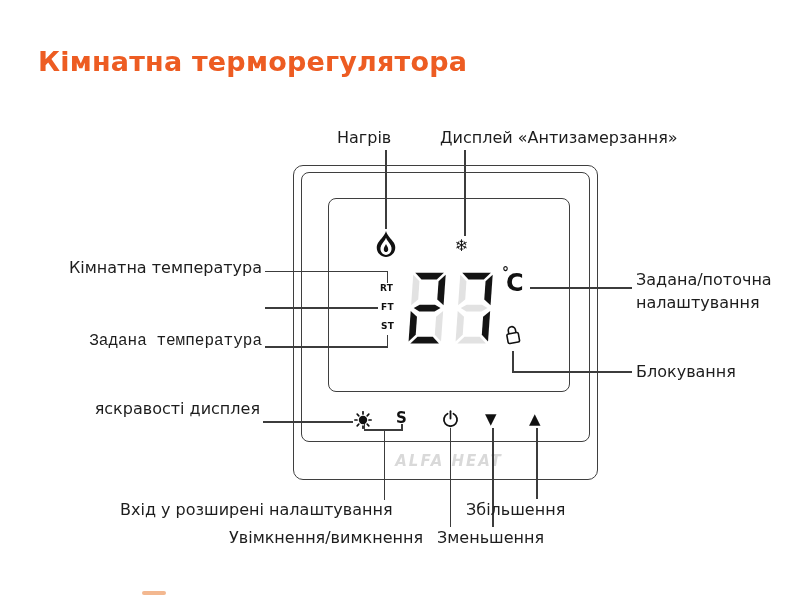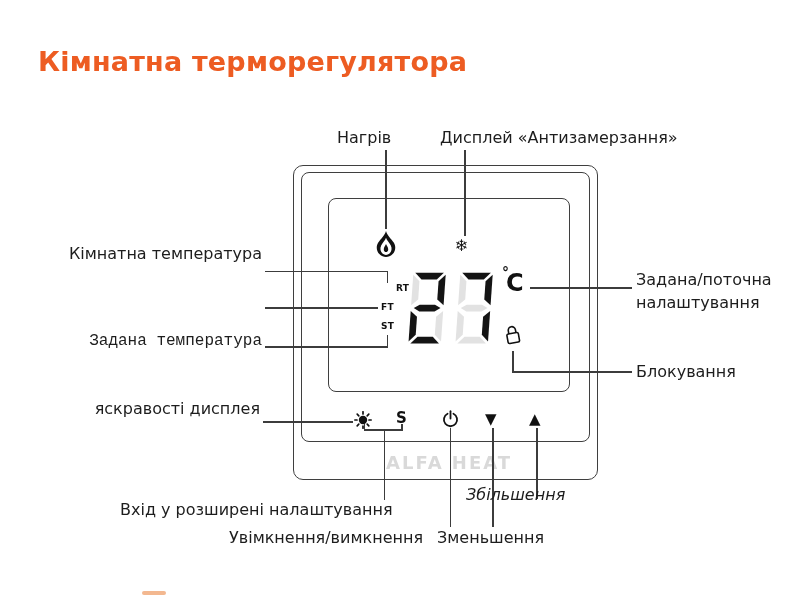--- a/index.html
+++ b/index.html
@@ -30,21 +30,21 @@
   .icon{position:absolute;}
   .mode-ind{position:absolute;font-size:9px;font-weight:bold;color:#111;letter-spacing:0.3px;}
   .digits{position:absolute;left:406px;top:270px;display:flex;gap:5px;}
   .seg-digit{transform:skewX(-4deg);}
   .degree-mark{position:absolute;left:502px;top:264px;font-size:14px;font-weight:bold;color:#111;}
   .c-letter{position:absolute;left:506px;top:269px;font-size:24px;font-weight:bold;color:#111;}
   .snow{position:absolute;left:455px;top:236px;font-size:16px;color:#111;}
   .s-label{position:absolute;left:396px;top:409px;font-size:15px;font-weight:bold;color:#111;}
   .tri{position:absolute;font-size:15px;color:#111;}
   .logo{position:absolute;left:368px;top:452px;width:162px;text-align:center;
-        font-size:18px;font-weight:bold;letter-spacing:2px;color:var(--logo);}
+        font-size:15px;font-weight:bold;font-style:italic;letter-spacing:2px;color:var(--logo);}
   .artifact{position:absolute;left:142px;top:591px;width:24px;height:4px;background:#f3b890;border-radius:2px;}
 </style>
 </head>
 <body>
 
 <div class="canvas">
 
   <div class="title">Кімнатна терморегулятора</div>
 
   <div class="lbl" style="left:337px;top:128px;">Нагрів</div>
@@ -55,21 +55,21 @@
   <div class="rect display"></div>
 
   <svg class="icon" style="left:373px;top:230px;" width="26" height="29" viewBox="0 0 26 30">
     <path d="M13 1 C14 5.5 18.5 9 21 13 C23.5 17 23 21.8 19.6 25.2 C16 28.8 10 28.8 6.4 25.2 C3 21.8 2.5 17 5 13 C7.5 9 12 5.5 13 1 Z" fill="#111"></path>
     <path d="M13 8 C13.8 10.8 16.6 13.2 18 16 C19.5 19 18.8 22.6 16.4 24.6 C14.4 26.2 11.6 26.2 9.6 24.6 C7.2 22.6 6.5 19 8 16 C9.4 13.2 12.2 10.8 13 8 Z" fill="#fff"></path>
     <path d="M13 14.5 C13.7 16.5 15.3 17.8 15.3 19.8 C15.3 21.6 14.3 22.8 13 22.8 C11.7 22.8 10.7 21.6 10.7 19.8 C10.7 17.8 12.3 16.5 13 14.5 Z" fill="#111"></path>
   </svg>
 
   <div class="snow">❄</div>
 
-  <div class="mode-ind" style="left:388px;top:283px;padding-left:8px;">RT</div>
+  <div class="mode-ind" style="left:372px;top:283px;padding-left:8px;">RT</div>
   <div class="mode-ind" style="left:381px;top:302px;">FT</div>
   <div class="mode-ind" style="left:381px;top:321px;">ST</div>
 
   <div class="digits">
       <svg width="42" height="80" viewBox="0 0 44 80" class="seg-digit">
         <polygon points="7,1 37,1 30,8 14,8" fill="#141414"></polygon>
         <polygon points="39,3 39,35 32,29 32,10" fill="#141414"></polygon>
         <polygon points="39,41 39,73 32,66 32,47" fill="#e2e2e2"></polygon>
         <polygon points="14,68 30,68 37,75 7,75" fill="#141414"></polygon>
         <polygon points="5,41 12,47 12,66 5,73" fill="#141414"></polygon>
@@ -137,32 +137,32 @@
 
   <div class="vline" style="left:363.5px;top:424px;height:6px;"></div>
   <div class="hline" style="left:363.5px;top:429px;width:39px;"></div>
   <div class="vline" style="left:401px;top:424px;height:6px;"></div>
 
   <div class="vline" style="left:383.5px;top:430px;height:70px;"></div>
   <div class="vline" style="left:449.5px;top:428px;height:99px;"></div>
   <div class="vline" style="left:492px;top:428px;height:99px;"></div>
   <div class="vline" style="left:536px;top:428px;height:71px;"></div>
 
-  <div class="lbl-r" style="left:40px;top:244px;width:222px;">Кімнатна температура</div>
+  <div class="lbl-r" style="left:40px;top:258px;width:222px;">Кімнатна температура</div>
   <div class="lbl-r" style="left:40px;top:332px;width:222px;font-family:Liberation Mono, monospace;">Задана температура</div>
   <div class="lbl-r two-line" style="left:40px;top:398px;width:220px;">
     <div>яскравості дисплея</div>
   </div>
 
   <div class="lbl two-line" style="left:636px;top:268px;line-height:23px;">
     <div>Задана/поточна</div>
     <div>налаштування</div>
   </div>
   <div class="lbl" style="left:636px;top:362px;">Блокування</div>
 
   <div class="lbl" style="left:120px;top:500px;">Вхід у розширені налаштування</div>
-  <div class="lbl" style="left:466px;top:485px;font-style:italic;">Збільшення</div>
+  <div class="lbl" style="left:466px;top:500px;">Збільшення</div>
   <div class="lbl" style="left:229px;top:528px;">Увімкнення/вимкнення</div>
   <div class="lbl" style="left:437px;top:528px;">Зменьшення</div>
 
   <div class="artifact"></div>
 
 </div>
 
 </body></html>

